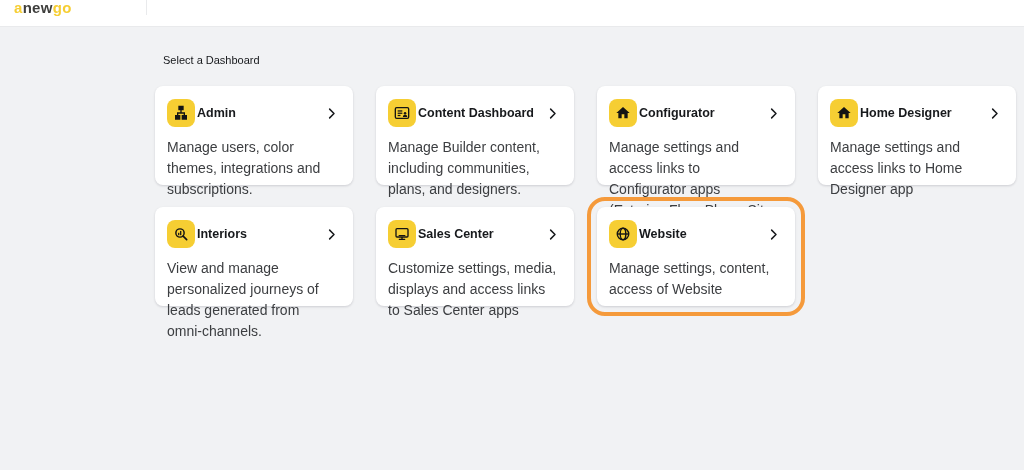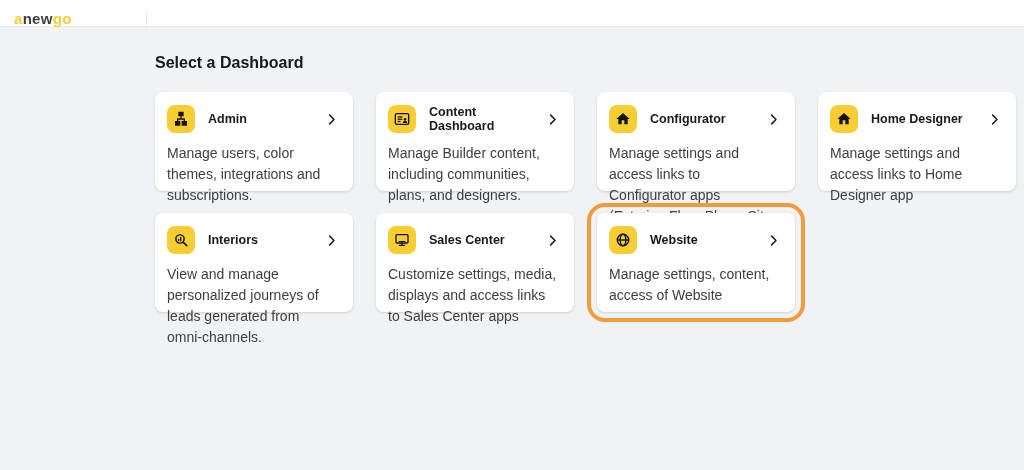--- a/index.html
+++ b/index.html
@@ -8,21 +8,21 @@
     font-family: "Liberation Sans", sans-serif;
     background: #F1F2F4;
     color: #1a1c1f;
   }
 
   
   .appbar {
     height: 27px;
     background: #ffffff;
     display: flex;
-    align-items: flex-end;
+    align-items: flex-start;
     border-bottom: 1px solid #E9EAEC;
   }
   .logo-area {
     width: 147px;
     display: flex;
     align-items: center;
     padding-left: 14px;
     border-right: 1px solid #E9EAEC;
   }
   .logo {
@@ -56,24 +56,25 @@
     font-weight: 700;
     display: flex;
     align-items: center;
     justify-content: center;
     cursor: pointer;
   }
 
   
   .main { padding: 27px 0 0 155px; }
   .page-title {
-    font-size: 16px;
-    font-weight: 700;
+    font-size: 11px;
+    font-weight: 400;
     color: #16181b;
     margin-bottom: 20px;
+    margin-left: 8px;
   }
   .grid {
     display: grid;
     grid-template-columns: repeat(4, 198px);
     column-gap: 23px;
     row-gap: 22px;
     width: 861px;
   }
 
   
@@ -85,21 +86,21 @@
     box-shadow: 0 1px 3px rgba(16,24,40,.10), 0 1px 2px rgba(16,24,40,.06);
     cursor: pointer;
   }
   .card--highlighted {
     outline: 4px solid var(--highlight-orange, #F59A3B);
     outline-offset: 6px;
   }
   .card-head {
     display: flex;
     align-items: center;
-    gap: 13px;
+    gap: 2px;
   }
   .icon-badge {
     width: 28px;
     height: 28px;
     border-radius: 8px;
     background: var(--accent-yellow, #F6CE33);
     display: flex;
     align-items: center;
     justify-content: center;
     flex: 0 0 auto;

